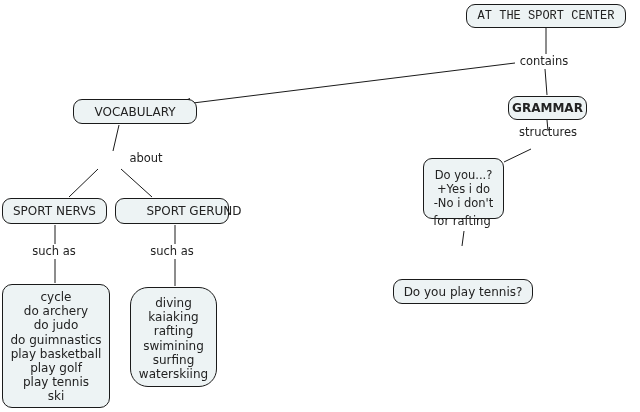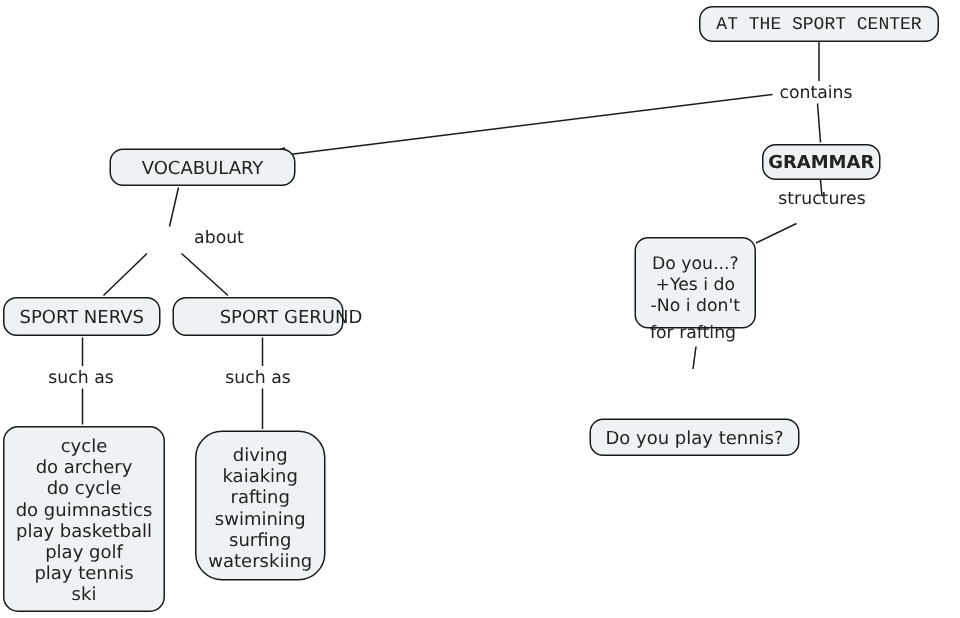--- a/index.html
+++ b/index.html
@@ -101,21 +101,21 @@
 
   <div class="node" style="left:393px; top:247px; width:140px; height:25px;margin-top:32px;">Do you play tennis?</div>
 
   <div class="node" style="left:2px; top:198px; width:105px; height:26px;">SPORT NERVS</div>
 
   <div class="node" style="left:115px; top:198px; width:114px; height:26px;padding-left:44px;">SPORT GERUND</div>
 
   <div class="node list-node" id="n-nervs-list" style="left:2px; top:284px; width:108px; height:124px;text-align:center;">
       <div class="list-line">cycle</div>
       <div class="list-line">do archery</div>
-      <div class="list-line">do cycle</div>
+      <div class="list-line">do judo</div>
       <div class="list-line">do guimnastics</div>
       <div class="list-line">play basketball</div>
       <div class="list-line">play golf</div>
       <div class="list-line">play tennis</div>
       <div class="list-line">ski</div>
     </div>
 
   <div class="node list-node" id="n-gerund-list" style="left:130px; top:287px; width:87px; height:100px;">
       <div class="list-line">diving</div>
       <div class="list-line">kaiaking</div>

